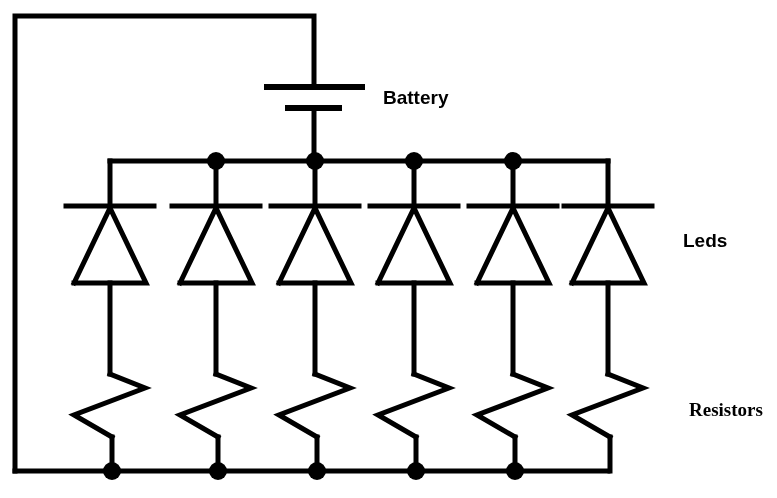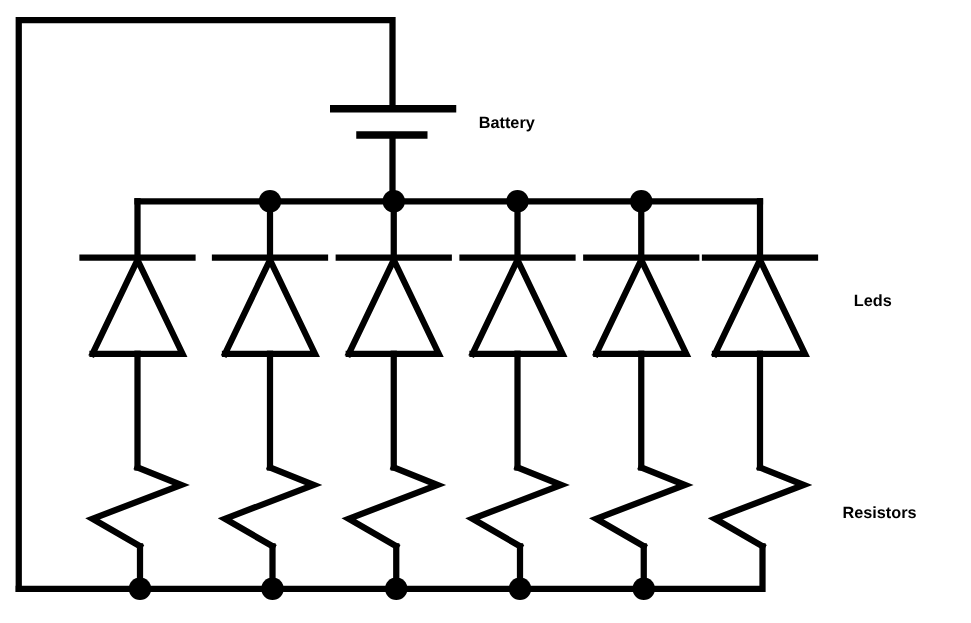--- a/index.html
+++ b/index.html
@@ -17,28 +17,28 @@
   }
   .canvas svg {
     position: absolute;
     left: 0;
     top: 0;
   }
   .diagram-label {
     position: absolute;
     font-family: "Liberation Sans", sans-serif;
     font-weight: bold;
-    font-size: 13px;
+    font-size: 19px;
     line-height: 16px;
     color: #000000;
     white-space: nowrap;
   }
   .label-battery   { left: 383px; top: 90px;  }
   .label-leds      { left: 683px; top: 233px; }
-  .label-resistors { left: 674px; top: 402px; }
+  .label-resistors { left: 689px; top: 402px; font-family: Liberation Serif, serif; }
 </style>
 </head>
 <body>
 
 <div class="canvas">
   <svg id="schematic" width="777" height="498" viewBox="0 0 777 498" xmlns="http://www.w3.org/2000/svg">
       <polyline points="15,471 15,16 314,16 314,87" fill="none" stroke="#000000" stroke-width="5" stroke-linecap="square" stroke-linejoin="miter"></polyline>
       <polyline points="267,87 362,87" fill="none" stroke="#000000" stroke-width="6" stroke-linecap="square" stroke-linejoin="miter"></polyline>
       <polyline points="288,108 339,108" fill="none" stroke="#000000" stroke-width="6" stroke-linecap="square" stroke-linejoin="miter"></polyline>
       <polyline points="314,108 314,161" fill="none" stroke="#000000" stroke-width="5" stroke-linecap="square" stroke-linejoin="miter"></polyline>

